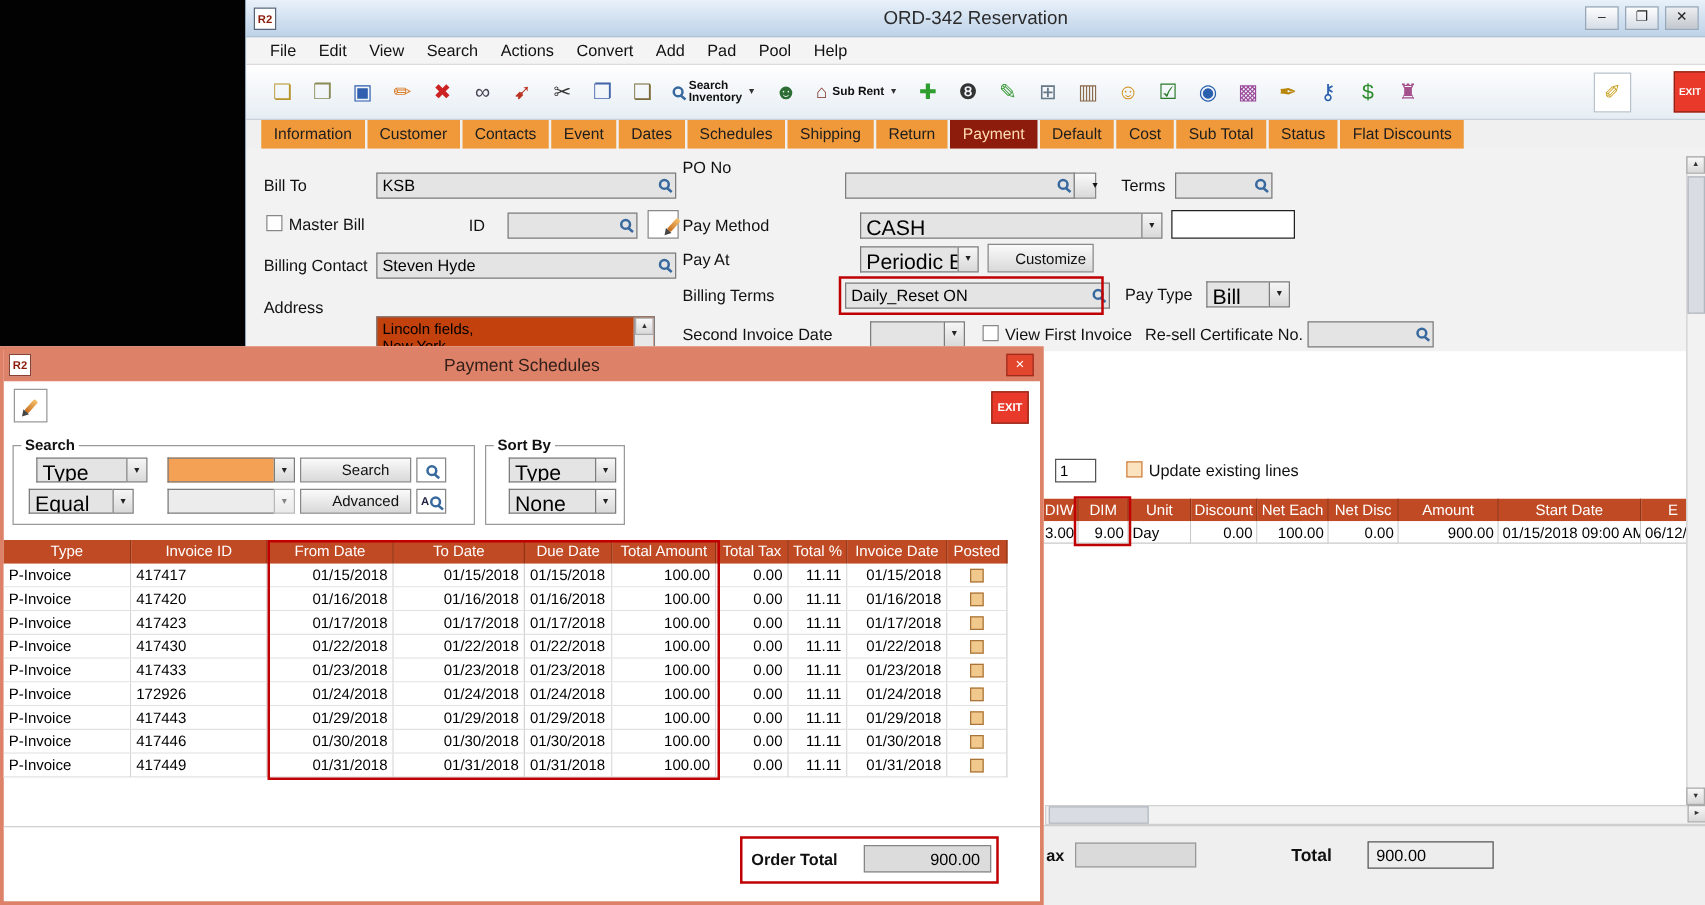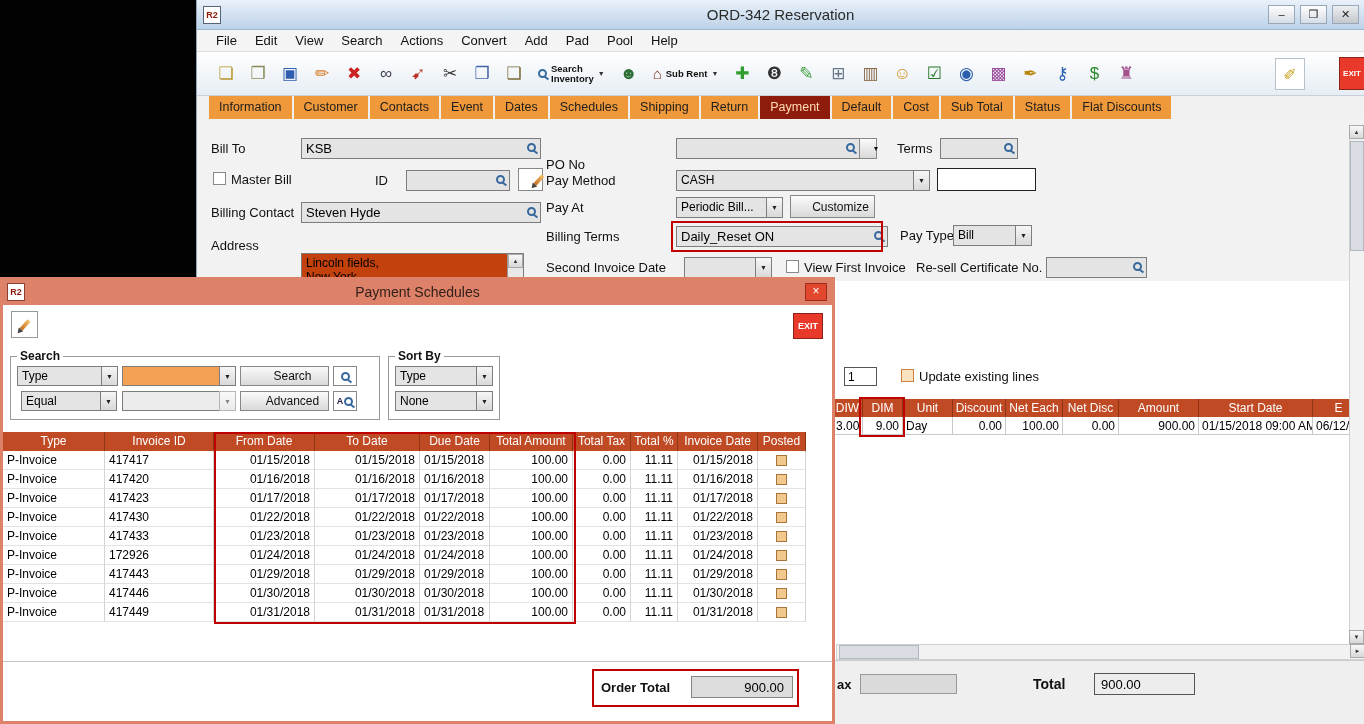--- a/index.html
+++ b/index.html
@@ -43,21 +43,21 @@
   .b { font-weight:bold; }
 
   .fld { position:absolute; height:21px; background:#e4e4e4; border:1px solid #7d7d7d; font-size:13px; padding:2px 18px 0 4px; color:#000; white-space:nowrap; overflow:hidden; }
   .fld.white { background:#ffffff; }
   .fld.nomag { padding-right:4px; }
   .fld .mag { position:absolute; right:4px; top:4px; }
   .mag { display:inline-block; width:9px; height:9px; border:2px solid #38699e; border-radius:50%; position:relative; }
   .mag::after { content:""; position:absolute; width:5px; height:2px; background:#38699e; right:-4px; bottom:-3px; transform:rotate(40deg); }
 
   .ddw { position:absolute; display:flex; height:21px; }
-  .ddw .ddf { flex:1; background:#e4e4e4; border:1px solid #7d7d7d; border-right:none; font-size:12px; padding:2px 2px 0 4px; white-space:nowrap; overflow:hidden; }
+  .ddw .ddf { flex:1; background:#e4e4e4; border:1px solid #7d7d7d; border-right:none; font-size:17px; padding:2px 2px 0 4px; white-space:nowrap; overflow:hidden;margin-left:12px; }
   .ddw .ddb { width:17px; background:linear-gradient(#f6f6f6,#d9d9d9); border:1px solid #7d7d7d; font-size:7px; color:#222; display:flex; align-items:center; justify-content:center; }
   .ddw.orange .ddf { background:#f4a156; }
   .ddw.disabled .ddf { background:#ececec; }
   .ddw.disabled .ddb { opacity:.55; }
 
   .btn { position:absolute; background:linear-gradient(#fafafa,#d9d9d9); border:1px solid #888; font-size:12px; color:#111; display:flex; align-items:center; justify-content:center;padding-left:16px; }
 
   .cb { position:absolute; width:13px; height:13px; background:#fff; border:1px solid #888; }
   .cb.tan { background:#fbe3c0; border:1px solid #cf8040; }
 
@@ -279,21 +279,21 @@
     <div class="addr" style="left:104px;top:229px;width:223px;height:52px">
       <div>Lincoln fields,</div>
       <div>New York</div>
       <div>New York</div>
       <div class="sbv">
         <span class="sb-btn">▲</span>
         <span class="sb-btn">▼</span>
       </div>
     </div>
 
-    <span class="lbl" style="left:349px;top:157px">PO No</span>
+    <span class="lbl" style="left:349px;top:126px">PO No</span>
     <div class="fld" style="left:479px;top:138px;width:184px">
         <span class="mag"></span>
       </div>
     <button class="btn" style="left:662px;top:138px;width:18px;height:21px;font-size:7px">▼</button>
 
     <span class="lbl" style="left:349px;top:173px">Pay Method</span>
     <div class="ddw" style="left:479px;top:170px;width:254px">
       <span class="ddf">CASH</span>
       <span class="ddb">▼</span>
     </div>
@@ -399,21 +399,21 @@
         <span class="ddb">▼</span>
       </div>
       <div class="ddw h20 orange" style="left:111px;top:9px;width:114px">
         <span class="ddf"></span>
         <span class="ddb">▼</span>
       </div>
       <button class="btn" style="left:229px;top:9px;width:89px;height:20px">Search</button>
       <button class="magbtn" style="left:322px;top:9px">
           <span class="mag"></span>
         </button>
-      <div class="ddw h20" style="left:10px;top:34px;width:96px">
+      <div class="ddw h20" style="left:0;top:34px;width:96px">
         <span class="ddf">Equal</span>
         <span class="ddb">▼</span>
       </div>
       <div class="ddw h20 disabled" style="left:111px;top:34px;width:114px">
         <span class="ddf"></span>
         <span class="ddb">▼</span>
       </div>
       <button class="btn" style="left:229px;top:34px;width:89px;height:20px">Advanced</button>
       <button class="magbtn" style="left:322px;top:34px">
           <span>A</span>

